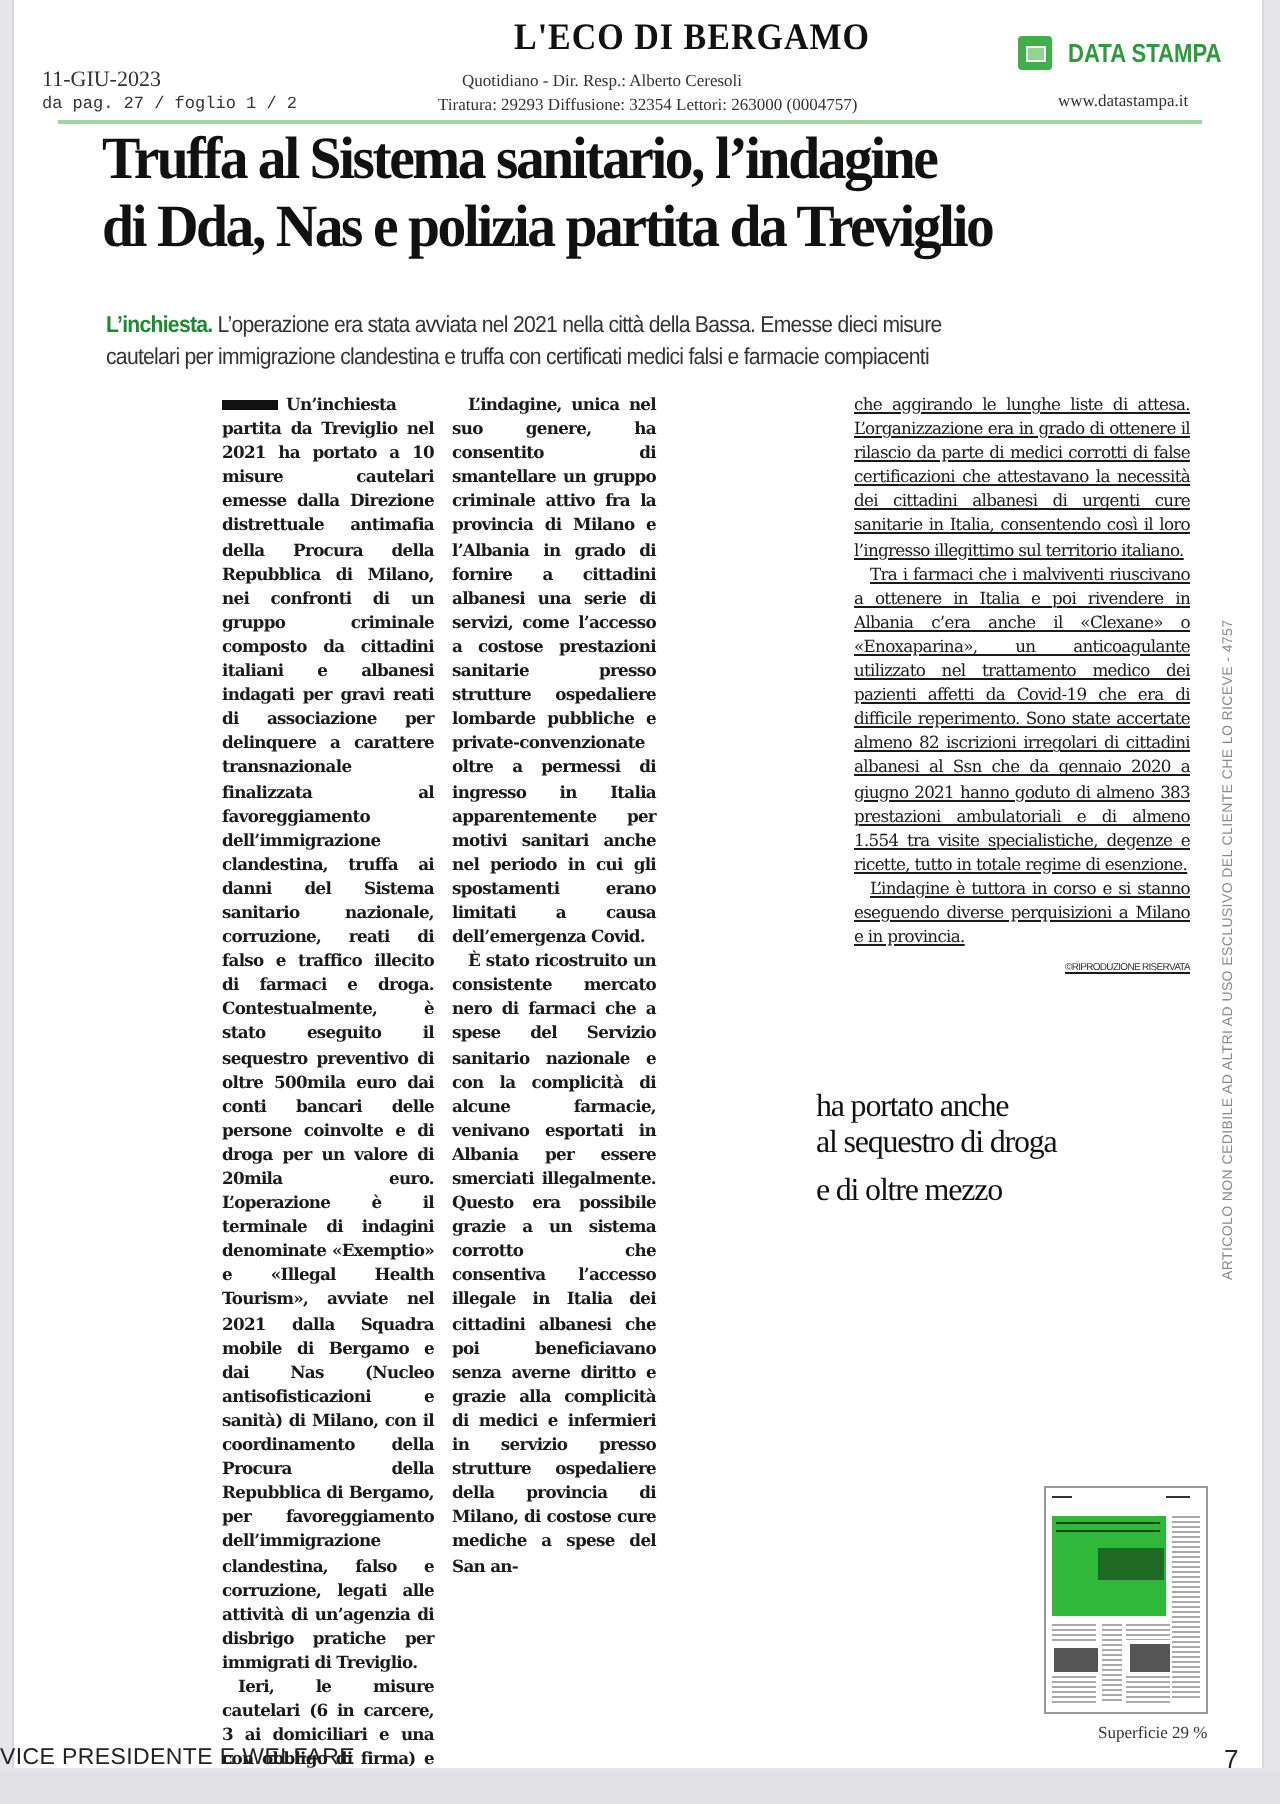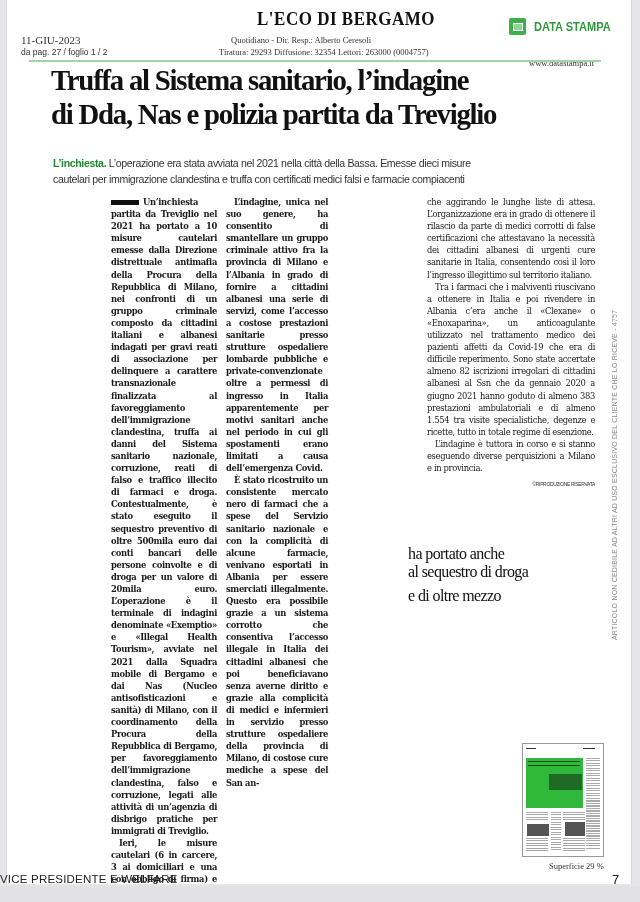--- a/index.html
+++ b/index.html
@@ -1,38 +1,38 @@
 <!DOCTYPE html>
 <html><head>
 <meta charset="utf-8">
 <style>
   html, body { margin:0; padding:0; }
   body { width:640px; height:902px; background:#e6e6ea; position:relative; overflow:hidden; font-family:"DejaVu Serif", serif; color:#1a1a1a; }
   .page { position:absolute; left:6px; top:0; width:624px; height:884px; background:#ffffff; border-left:1px solid #d8d8dc; border-right:1px solid #d8d8dc; }
   .hdr-date { position:absolute; left:14px; top:34px; font-size:11px; font-family:"Liberation Serif", serif; color:#333; }
-  .hdr-page { position:absolute; left:14px; top:47px; font-size:8.5px; font-family:Liberation Sans, sans-serif; color:#333; }
+  .hdr-page { position:absolute; left:14px; top:47px; font-size:8.5px; font-family:Liberation Mono, monospace; color:#333; }
   .masthead { position:absolute; left:250px; top:9px; font-size:17px; font-weight:bold; font-family:"Liberation Serif", serif; letter-spacing:0.5px; color:#111; transform:scaleY(1.1); }
   .hdr-info1 { position:absolute; left:224px; top:35px; font-size:8.5px; font-family:"Liberation Serif", serif; color:#333; }
   .hdr-info2 { position:absolute; left:212px; top:47px; font-size:8.5px; font-family:"Liberation Serif", serif; color:#333; }
   .ds-logo { position:absolute; left:502px; top:18px; width:17px; height:17px; background:#3fb049; border-radius:2px; }
   .ds-logo::after { content:""; position:absolute; left:4px; top:5px; width:8px; height:6px; border:1.5px solid #fff; background:#8fd694; }
   .ds-name { position:absolute; left:527px; top:19px; font-size:13px; font-weight:bold; font-family:"Liberation Sans", sans-serif; color:#2e9a3c; transform:scaleX(0.85); transform-origin:left; }
-  .ds-url { position:absolute; left:522px; top:58px; font-size:8.5px; font-family:"Liberation Serif", serif; color:#333; }
+  .ds-url { position:absolute; left:522px; top:45px; font-size:8.5px; font-family:"Liberation Serif", serif; color:#333; }
   .green-rule { position:absolute; left:22px; top:60px; width:572px; height:1.5px; background:#9fd6a4; }
   .headline { position:absolute; left:44px; top:63px; width:560px; font-family:"Liberation Serif", serif; font-weight:bold; font-size:30px; line-height:34px; letter-spacing:-1.3px; color:#111; transform:scaleX(0.96); transform-origin:left; }
   .subhead { position:absolute; left:46px; top:155px; width:556px; font-family:"Liberation Sans", sans-serif; font-size:11.5px; line-height:16px; color:#333; letter-spacing:-0.4px; transform:scaleX(0.92); transform-origin:left; white-space:nowrap; }
   .subhead .kicker { color:#1e8a2f; font-weight:bold; }
   .col { position:absolute; top:196px; font-size:8.4px; line-height:12.1px; text-align:justify; color:#1a1a1a; font-family:"DejaVu Serif", serif; letter-spacing:-0.35px;font-weight:bold; }
   .col p { margin:0; text-indent:8px; }
   .col p.first { text-indent:0; }
   .c1 { left:104px; width:106px; }
   .c2 { left:219px; width:102px; }
   .c1, .c2, .c3 { }
   .lead-bar { display:inline-block; width:28px; height:5px; background:#111; vertical-align:middle; margin-right:4px; }
-  .c4 { position:absolute; left:408px; top:196px; width:180px; font-size:8.4px; line-height:12.1px; text-align:justify; letter-spacing:-0.35px; font-family:"DejaVu Serif", serif; }
+  .c4 { position:absolute; left:408px; top:196px; width:180px; font-size:8.4px; line-height:12.1px; text-align:justify; letter-spacing:-0.35px; font-family:"DejaVu Serif", serif;text-decoration:underline; }
   .c4 p { margin:0; text-indent:8px; }
   .c4 p.first { text-indent:0; }
   .copyright { text-align:right; font-size:5px; font-family:"Liberation Sans", sans-serif; color:#333; margin-top:4px; }
   .pullquote { position:absolute; left:401px; top:545px; width:190px; font-family:"Liberation Serif", serif; font-size:16px; line-height:18px; color:#111; letter-spacing:-0.6px; }
   .pullquote .sq { display:inline-block; width:6px; height:12px; background:#111; margin-right:4px; vertical-align:-1px; }
   .pullquote .gap { height:6px; }
   .side-note { position:absolute; left:604px; top:640px; transform:rotate(-90deg); transform-origin:left top; font-size:7px; font-family:"Liberation Sans", sans-serif; color:#8a8a8a; white-space:nowrap; letter-spacing:0.2px; }
   .thumb { position:absolute; left:515px; top:743px; width:80px; height:112px; border:1px solid #999; background:#fff; }
   .th-green { position:absolute; left:3px; top:14px; width:57px; height:50px; background:#2fb83a; }
   .th-line { position:absolute; height:1.2px; background:#333; }

